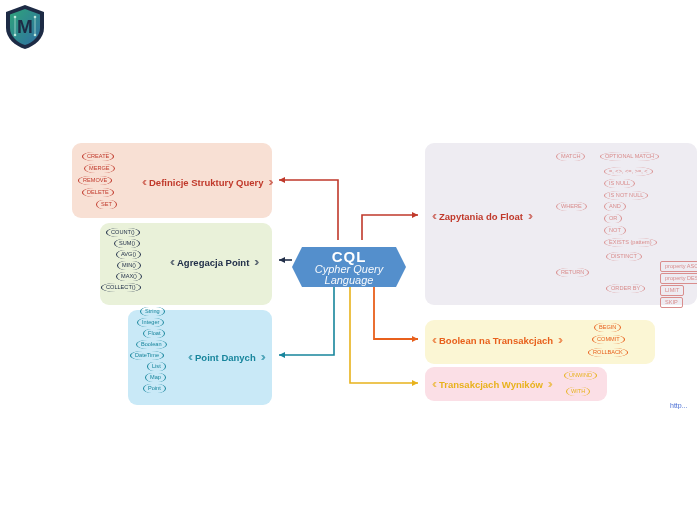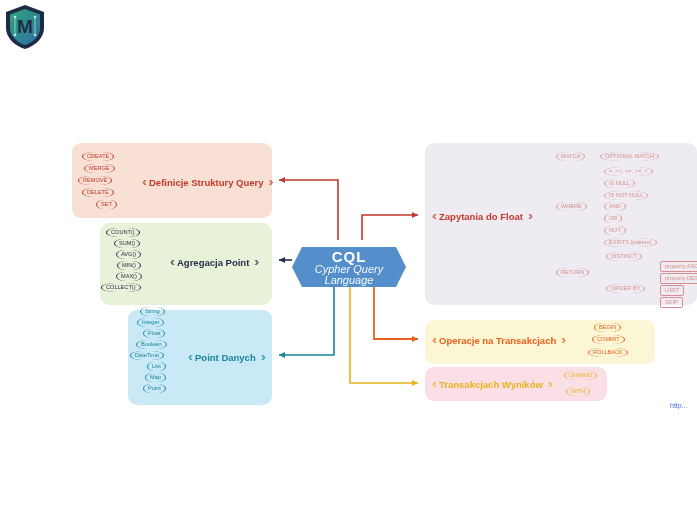--- a/index.html
+++ b/index.html
@@ -165,21 +165,21 @@
   </div>
 
   <div class="blabel c-red" style="left:432px;top:209px;">
     <span class="chev l">‹‹</span>
     <span>Zapytania do Float</span>
     <span class="chev r">››</span>
   </div>
 
   <div class="blabel c-orange" style="left:432px;top:333px;">
     <span class="chev l">‹‹</span>
-    <span>Operacje na Transakcjach</span>
+    <span>Boolean na Transakcjach</span>
     <span class="chev r">››</span>
   </div>
 
   <div class="blabel c-yellow" style="left:432px;top:377px;">
     <span class="chev l">‹‹</span>
     <span>Transakcjach Wyników</span>
     <span class="chev r">››</span>
   </div>
 
   <div class="leaf brk c-red" style="left:82px;top:152px;">CREATE</div>

